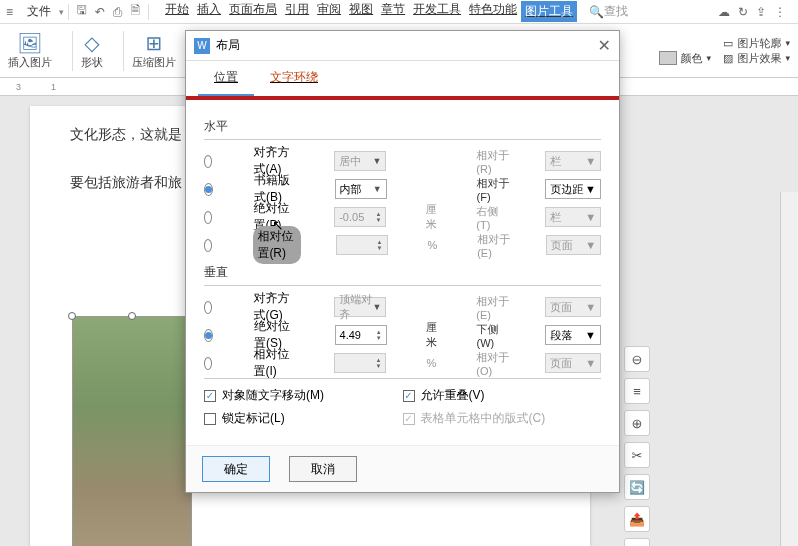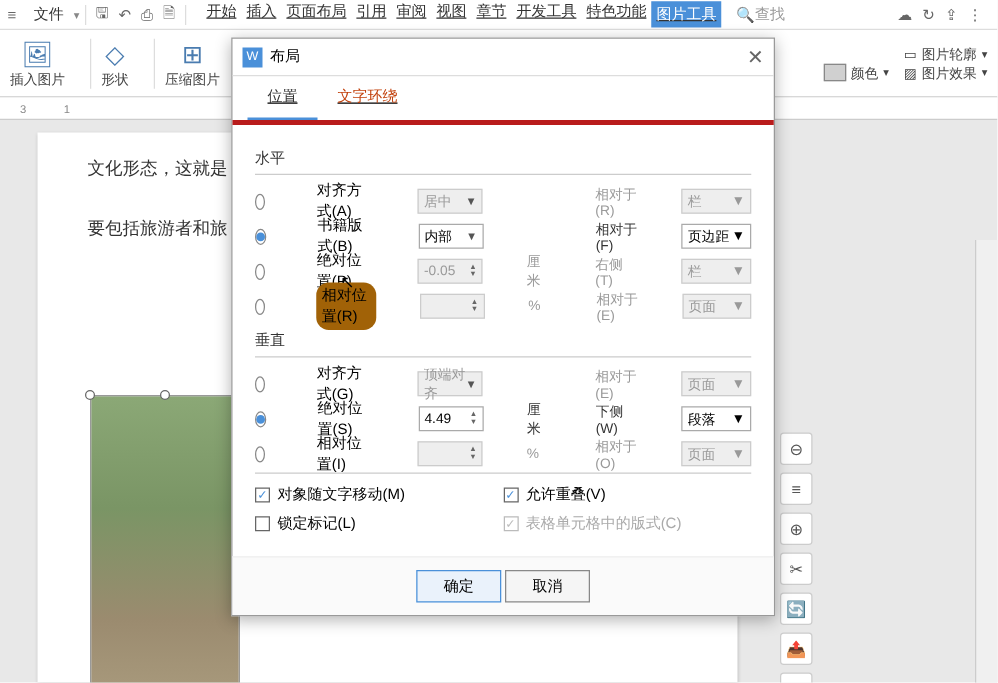--- a/index.html
+++ b/index.html
@@ -51,37 +51,37 @@
 .dlg-tabs { display: flex; border-bottom: 4px solid #b91c1c; padding: 0 12px; text-decoration: underline; }
 .dlg-tab { padding: 8px 16px; cursor: pointer; color: #c2410c; }
 .dlg-tab.active { border-bottom: 2px solid #4a90d9; color: #333; }
 .dlg-body { padding: 12px 18px; }
 .section-label { font-size: 12px; color: #333; margin: 6px 0 4px; }
 .section-line { height: 1px; background: #ccc; margin-bottom: 8px; }
 .row { display: flex; align-items: center; height: 26px; margin-bottom: 2px; gap: 35px; }
 .radio { width: 13px; height: 13px; border: 1px solid #888; border-radius: 50%; margin-right: 6px; display: flex; align-items: center; justify-content: center; }
 .radio.checked::after { content: ''; width: 7px; height: 7px; background: #4a90d9; border-radius: 50%; }
 .radio-label { width: 78px; }
-.radio-label.hl { background: #a16207; border-radius: 10px; padding: 2px 4px; width: 76px; }
+.radio-label.hl { background: #a3a3a3; border-radius: 10px; padding: 2px 4px; width: 76px; }
 .combo, .num-input { width: 82px; height: 20px; border: 1px solid #aaa; background: #fff; font-size: 11px; padding: 0 4px; display: flex; align-items: center; justify-content: space-between; }
 .combo.disabled, .num-input.disabled { background: #eee; color: #999; border-color: #ccc; }
 .combo .arrow { font-size: 9px; color: #555; }
 .num-input .spinners { display: flex; flex-direction: column; font-size: 6px; line-height: 6px; color: #666; }
-.unit { width: 34px; font-size: 11px; color: #999; text-align: left; }
+.unit { width: 34px; font-size: 11px; color: #999; text-align: center; }
 .unit.active { color: #333; }
 .rel-label { width: 58px; font-size: 11px; color: #999; }
 .rel-label.active { color: #333; }
 .combo2 { width: 88px; height: 20px; border: 1px solid #aaa; background: #fff; font-size: 11px; padding: 0 4px; display: flex; align-items: center; justify-content: space-between; }
 .combo2.disabled { background: #eee; color: #999; border-color: #ccc; }
 .checkbox { width: 12px; height: 12px; border: 1px solid #666; margin-right: 6px; display: flex; align-items: center; justify-content: center; font-size: 10px; color: #4a90d9; }
 .check-row { display: flex; align-items: center; margin-bottom: 6px; }
 .check-cols { display: flex; }
 .check-col { width: 200px; }
 .disabled-text { color: #aaa; }
-.dlg-footer { display: flex; justify-content: center; padding: 10px 16px; gap: 3px; border-top: 1px solid #eee; background: #fafafa; }
+.dlg-footer { display: flex; justify-content: flex-start; padding: 10px 16px; gap: 19px; border-top: 1px solid #eee; background: #fafafa; }
 .btn { width: 68px; height: 26px; border: 1px solid #888; background: #f5f5f5; font-size: 12px; cursor: pointer; }
 .btn.primary { background: #eaf2fb; border-color: #4a90d9; }
 .cursor { position: absolute; left: 272px; top: 217px; font-size: 14px; pointer-events: none; }
 </style>
 </head>
 <body>
 
 <div class="menubar">
   <span class="hamburger">≡</span>
   <span class="file">文件</span>

